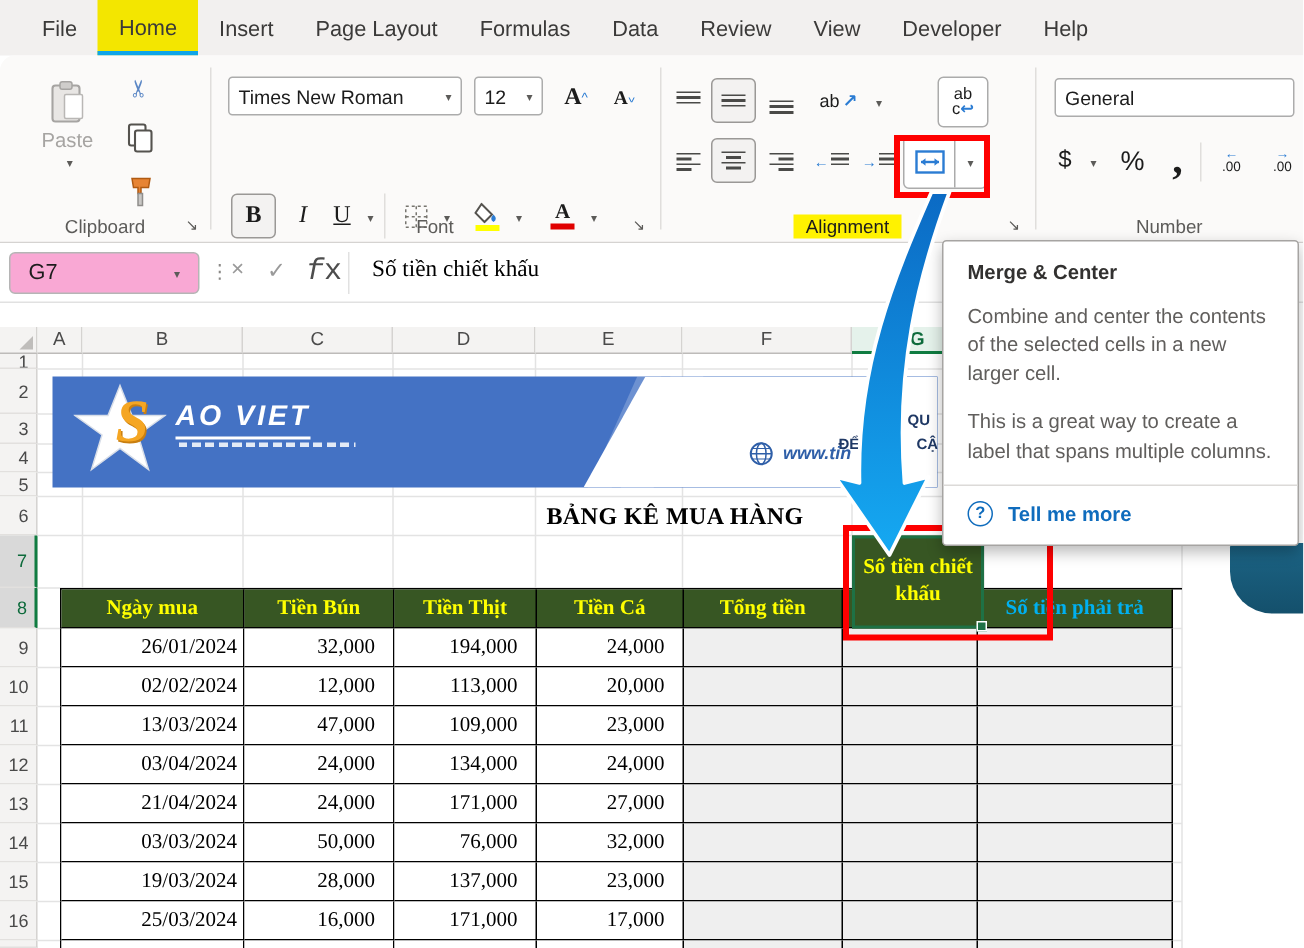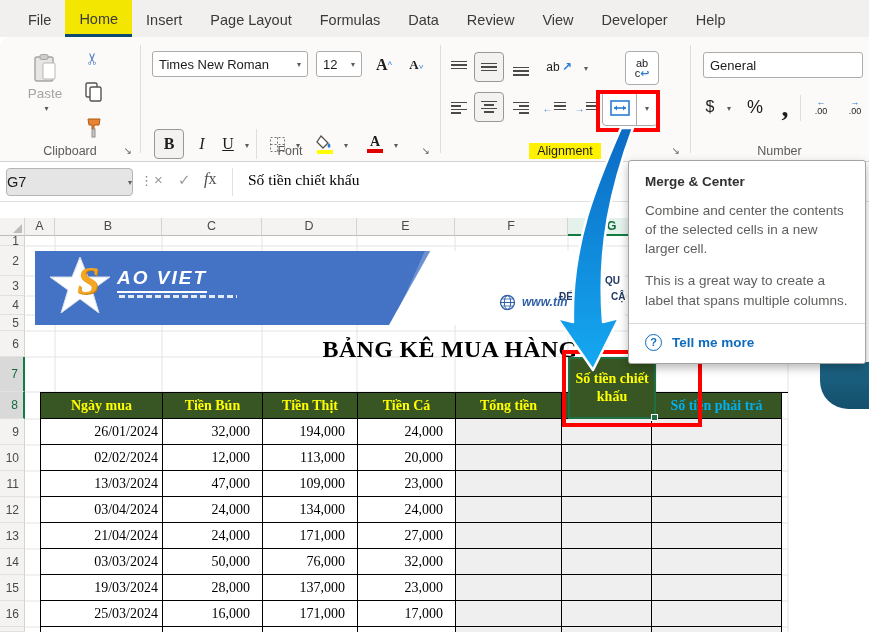--- a/index.html
+++ b/index.html
@@ -4,21 +4,21 @@
 <style>
   * { margin:0; padding:0; box-sizing:border-box; }
   html,body { width:869px; height:632px; overflow:hidden; }
   body { font-family:"Liberation Sans","DejaVu Sans",sans-serif; background:#fff; }
   #app { position:relative; width:869px; height:632px; overflow:hidden; background:#fff; }
 
   
   .menubar { position:absolute; left:0; top:0; width:869px; height:37px; background:#F2F0EF;
              display:flex; align-items:stretch; padding-left:14px; }
   .tab { font-size:14.5px; color:#3B3A39; padding:9px 14px 6px; cursor:default; display:flex; align-items:center; }
-  .tab.active { background:#F3E600; border-bottom:3px solid #0c4a6e; font-weight:400; }
+  .tab.active { background:#F3E600; border-bottom:3px solid #0ea5e9; font-weight:400; }
 
   
   .ribbon { position:absolute; left:0; top:37px; width:869px; height:125px; background:#FBFAF9;
             border-bottom:1px solid #D5D3D1; border-top-left-radius:10px; }
   .grp { position:absolute; top:0; height:125px; }
   .grp-label { position:absolute; bottom:4px; width:100%; text-align:center; font-size:12.5px; color:#5C5B59; }
   .grp-label .yl { background:#FFF200; padding:1px 8px; color:#1c1c1c; }
   .vsep { position:absolute; top:8px; width:1px; height:108px; background:#E0DEDC; }
   .launcher { position:absolute; bottom:6px; font-size:10px; color:#5C5B59; cursor:pointer; }
   .chev { font-size:8px; color:#5C5B59; margin-left:3px; }
@@ -55,24 +55,24 @@
   .bluearrow { color:#2B7CD3; font-weight:bold; }
 
   .num-glyph { font-size:16px; color:#1c1c1c; }
   .comma-glyph { font-family:"Liberation Serif","DejaVu Serif",serif; font-size:28px; font-weight:bold; line-height:10px; color:#1c1c1c; }
   .dec { display:flex; flex-direction:column; align-items:center; font-size:9px; color:#1c1c1c; line-height:9px; }
 
   
   .formulabar { position:absolute; left:0; top:162px; width:869px; height:40px; background:#FFFFFF;
                 border-bottom:1px solid #E1E1E1; }
   .namebox { position:absolute; left:6px; top:6px; width:127px; height:28px; border:1px solid #B5B5B5;
-             border-radius:4px; background:#e5e5e5; display:flex; align-items:center; padding:0 0; font-size:14.5px; color:#1c1c1c; }
+             border-radius:4px; background:#f9a8d4; display:flex; align-items:center; padding:0 12px; font-size:14.5px; color:#1c1c1c; }
   .fgrip { position:absolute; left:140px; top:11px; font-size:13px; color:#8A8886; }
   .fbx { position:absolute; top:9px; font-size:15px; color:#9A9A9A; }
-  .fx { position:absolute; left:204px; top:8px; font-family:Liberation Serif, serif; font-size:16px; color:#4d4d4d; }
+  .fx { position:absolute; left:204px; top:8px; font-family:Liberation Mono, monospace; font-size:20px; color:#4d4d4d; }
   .fx i { font-style:italic; }
   .fdiv { position:absolute; left:232px; top:6px; width:1px; height:28px; background:#E1E1E1; }
   .fvalue { position:absolute; left:248px; top:9px; font-family:"Liberation Serif","DejaVu Serif",serif;
             font-size:15.5px; color:#000; }
 
   
   .colhdr { position:absolute; top:218px; height:18px; background:#F4F3F2; border-right:1px solid #D5D3D1;
             border-bottom:1px solid #BDBBB9; font-size:12.5px; color:#4a4a4a; text-align:center; line-height:17px; }
   .colhdr.sel { background:#E5F2EB; border-bottom:2px solid #107C41; color:#0E6B3C; font-weight:bold; }
   .cornercell { position:absolute; left:0; top:218px; width:25px; height:18px; background:#F4F3F2;
@@ -95,21 +95,21 @@
   .logo-text { position:absolute; left:82px; top:16px; color:#fff; font-style:italic; font-weight:bold;
                font-size:19px; letter-spacing:2px; border-bottom:2px solid #fff; padding-bottom:2px; }
   .logo-tag { position:absolute; left:84px; top:44px; width:118px; height:3px;
               background:repeating-linear-gradient(90deg,#fff 0 6px,transparent 6px 9px); opacity:.85; }
   .b-frag { position:absolute; font-size:10px; font-weight:bold; color:#1F3864; }
   .b-url { position:absolute; left:487px; top:44px; font-size:12px; font-weight:bold; font-style:italic; color:#2F5FA8; }
   .b-globe { position:absolute; left:464px; top:43px; }
 
   
   .sheet-title { position:absolute; left:310px; top:336px; width:280px; text-align:center; z-index:3;
-                 font-family:"Liberation Serif","DejaVu Serif",serif; font-weight:bold; font-size:24px; color:#000; letter-spacing:.3px; }
+                 font-family:"Liberation Serif","DejaVu Serif",serif; font-weight:bold; font-size:16px; color:#000; letter-spacing:.3px; }
   .trow { position:absolute; left:40px; width:748px; display:flex; border-left:1px solid #000; z-index:3; }
   .tc { border-right:1px solid #000; border-bottom:1px solid #000; height:100%;
         font-family:"Liberation Serif","DejaVu Serif",serif; font-size:14px; color:#000;
         display:flex; align-items:center; justify-content:flex-end; background:#fff; }
   .c0{width:122px;} .c1{width:100px;} .c2{width:95px;} .c3{width:98px;} .c4{width:106px;} .c5{width:90px;} .c6{width:130px;}
   .tc.date { padding-right:4px; }
   .tc.num { padding-right:12px; }
   .tc.empty { background:#EFEFEF; }
   .hrow { border-top:1.5px solid #000; }
   .hc { background:#375623; color:#FFFF00; font-weight:bold; justify-content:center; font-size:14px; }

